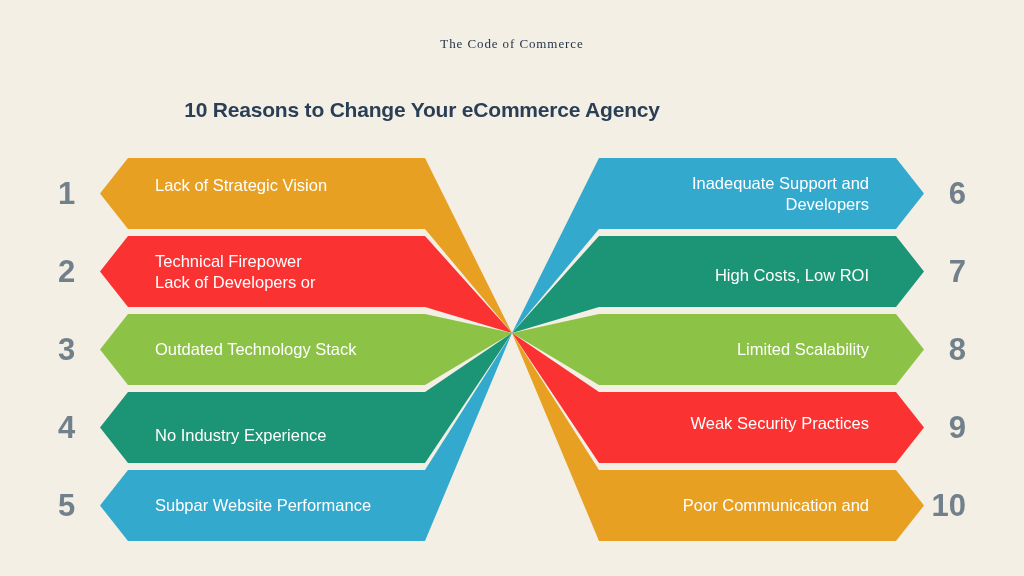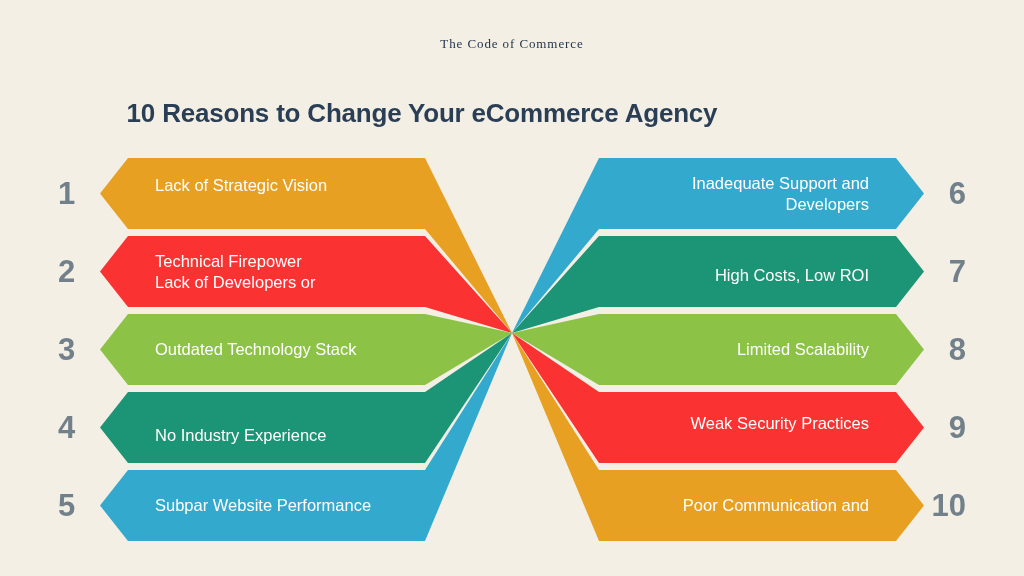--- a/index.html
+++ b/index.html
@@ -61,21 +61,21 @@
     font-family: "Liberation Serif", serif;
   }
 
   
   #title {
     position: absolute;
     left: 0;
     top: 98px;
     width: 844px;
     text-align: center;
-    font-size: 26px;
+    font-size: 21px;
     font-weight: bold;
     color: #2A3F56;
     letter-spacing: -0.2px;
   }
 
   
   #funnel {
     position: absolute;
     left: 0;
     top: 0;

